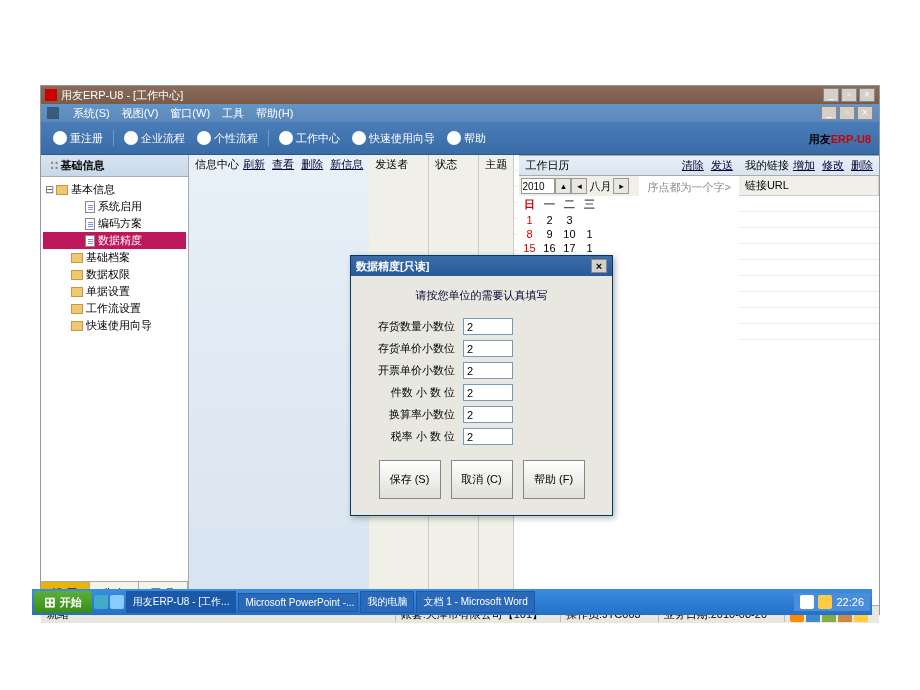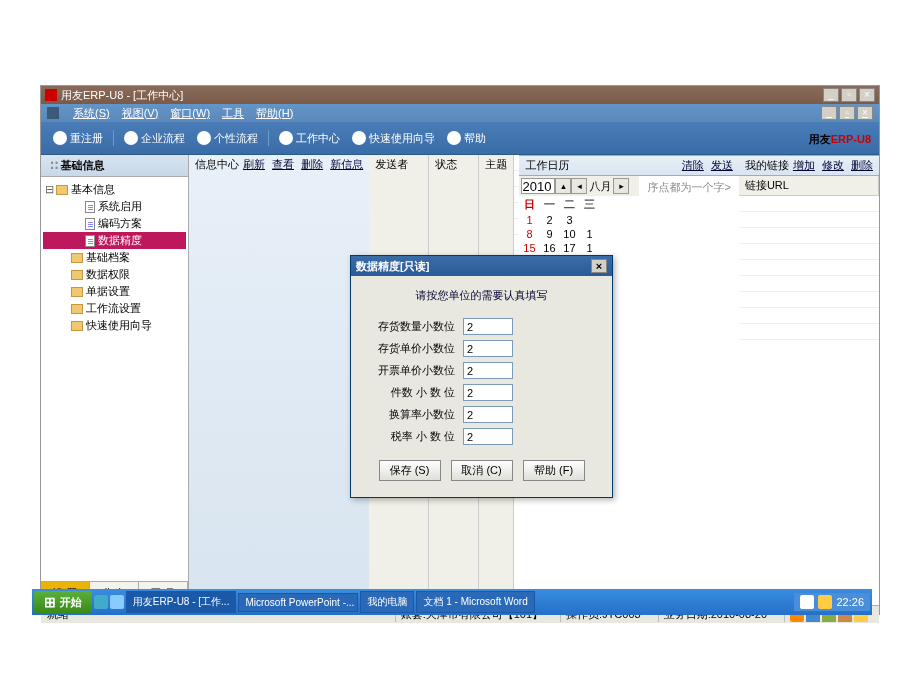--- a/index.html
+++ b/index.html
@@ -5,21 +5,21 @@
 * { margin:0; padding:0; box-sizing:border-box; font-family:"SimSun","宋体",sans-serif; font-size:11px; }
 body { background:#fff; width:920px; height:690px; position:relative; overflow:hidden; }
 .container { position:absolute; left:40px; top:85px; width:840px; height:530px; background:#e8e8e0; border:1px solid #999; }
 
 .titlebar { height:18px; background:linear-gradient(#8a6b5a,#7a5b4a); color:#fff; display:flex; align-items:center; padding:0 4px; }
 .titlebar .icon-red { width:12px; height:12px; background:#c00; margin-right:4px; }
 .winbtns { margin-left:auto; display:flex; gap:2px; }
 .winbtn { width:16px; height:14px; background:#d4d0c8; border:1px solid #888; font-size:10px; text-align:center; line-height:12px; cursor:pointer; }
 
 .menubar { height:18px; background:linear-gradient(#6495c8,#5a88b8); color:#fff; display:flex; align-items:center; padding:0 6px; gap:12px; }
-.menubar span { cursor:pointer;text-decoration:underline; }
+.menubar span { cursor:pointer; }
 .menubar .icon-sq { width:12px; height:12px; background:#3a5a7a; margin-right:2px; }
 
 .toolbar { height:22px; background:linear-gradient(#4a7db8,#3a6da8); color:#fff; display:flex; align-items:center; padding:16px 8px; gap:4px; border-bottom:1px solid #2a5a8a; }
 .tool-item { display:flex; align-items:center; gap:3px; cursor:pointer; padding:0 4px; }
 .tool-icon { width:14px; height:14px; background:#fff; border-radius:50%; display:inline-block; }
 .tool-sep { width:1px; height:16px; background:#6a9dc8; margin:0 2px; }
 .brand { margin-left:auto; font-weight:bold; font-size:14px; color:#000; }
 .brand .red { color:#c00; }
 
 .main { display:flex; height:450px; }
@@ -44,21 +44,21 @@
 .panel-hdr .links { margin-left:auto; }
 .panel-hdr .links span { text-decoration:underline; color:#003; cursor:pointer; margin-left:4px; }
 .grid-hdr { display:flex; background:#f0f0e8; border-bottom:1px solid #ccc; }
 .grid-hdr > div { padding:2px 6px; border-right:1px solid #ccc; }
 .grid-body { flex:1; background:#fff; }
 .grid-body .row { height:16px; border-bottom:1px solid #eee; }
 
 .cal-section { height:110px; border-top:1px solid #aaa; }
 .cal-nav { display:flex; align-items:center; padding:2px; background:#f0f0e8; }
 .cal-nav button { width:16px; height:16px; border:1px solid #999; background:#e8e8e0; cursor:pointer; font-size:9px; }
-.cal-nav select,.cal-nav input { font-size:13px; border:1px solid #999; height:16px; }
+.cal-nav select,.cal-nav input { font-size:10px; border:1px solid #999; height:16px; }
 .cal-grid { font-size:10px; }
 .cal-grid table { border-collapse:collapse; }
 .cal-grid th,.cal-grid td { width:20px; text-align:center; padding:1px; }
 .cal-grid th { color:#555; }
 .cal-grid .sun { color:#c00; }
 
 .links-section { border-top:1px solid #aaa; }
 .link-list { height:150px; }
 .link-list .row { height:16px; border-bottom:1px solid #eee; }
 
@@ -68,21 +68,21 @@
 
 .dialog { position:absolute; left:350px; top:255px; width:263px; background:#e8e8e0; border:1px solid #003a6a; box-shadow:2px 2px 6px rgba(0,0,0,0.3); z-index:100; }
 .dlg-title { height:20px; background:linear-gradient(#3a6da8,#2a5a98); color:#fff; display:flex; align-items:center; padding:0 5px; font-weight:bold; }
 .dlg-close { margin-left:auto; width:16px; height:14px; background:#d4d0c8; border:1px solid #888; text-align:center; line-height:12px; cursor:pointer; color:#000; font-size:11px; }
 .dlg-body { padding:8px 12px; }
 .dlg-hint { text-align:center; padding:4px 0 10px; color:#003; }
 .dlg-row { display:flex; align-items:center; margin:5px 0; justify-content:flex-start; }
 .dlg-row label { width:100px; text-align:right; padding-right:8px; }
 .dlg-row input { width:50px; height:17px; border:1px solid #7a9ab8; background:#fff; padding:0 3px; }
 .dlg-btns { display:flex; justify-content:center; gap:10px; padding:10px 0 8px; }
-.dlg-btns button { width:62px; height:21px; border:1px solid #888; background:linear-gradient(#fefefe,#e0e0d8); cursor:pointer; font-size:11px; }
+.dlg-btns button { width:62px; height:39px; border:1px solid #888; background:linear-gradient(#fefefe,#e0e0d8); cursor:pointer; font-size:11px; }
 
 .taskbar { position:absolute; left:32px; bottom:75px; width:840px; height:26px; background:linear-gradient(#3a8de0,#2470c8); display:flex; align-items:center; padding:0 2px; gap:2px; }
 .start-btn { background:linear-gradient(#5ab03a,#3a8a1a); color:#fff; padding:3px 10px; border-radius:2px; font-weight:bold; cursor:pointer; display:flex; align-items:center; gap:4px; }
 .start-btn::before { content:"⊞"; font-size:14px; }
 .task-item { background:#2a68b8; color:#fff; padding:3px 6px; border:1px solid #1a58a8; cursor:pointer; font-size:10px; max-width:120px; overflow:hidden; white-space:nowrap; }
 .task-item.active { background:#1a58a8; }
 .tray { margin-left:auto; background:#4a8dd8; padding:2px 6px; display:flex; align-items:center; gap:4px; color:#fff; font-size:10px; }
 .tray-icon { width:14px; height:14px; display:inline-block; background:#fff; border-radius:2px; }
 </style>
 </head>

